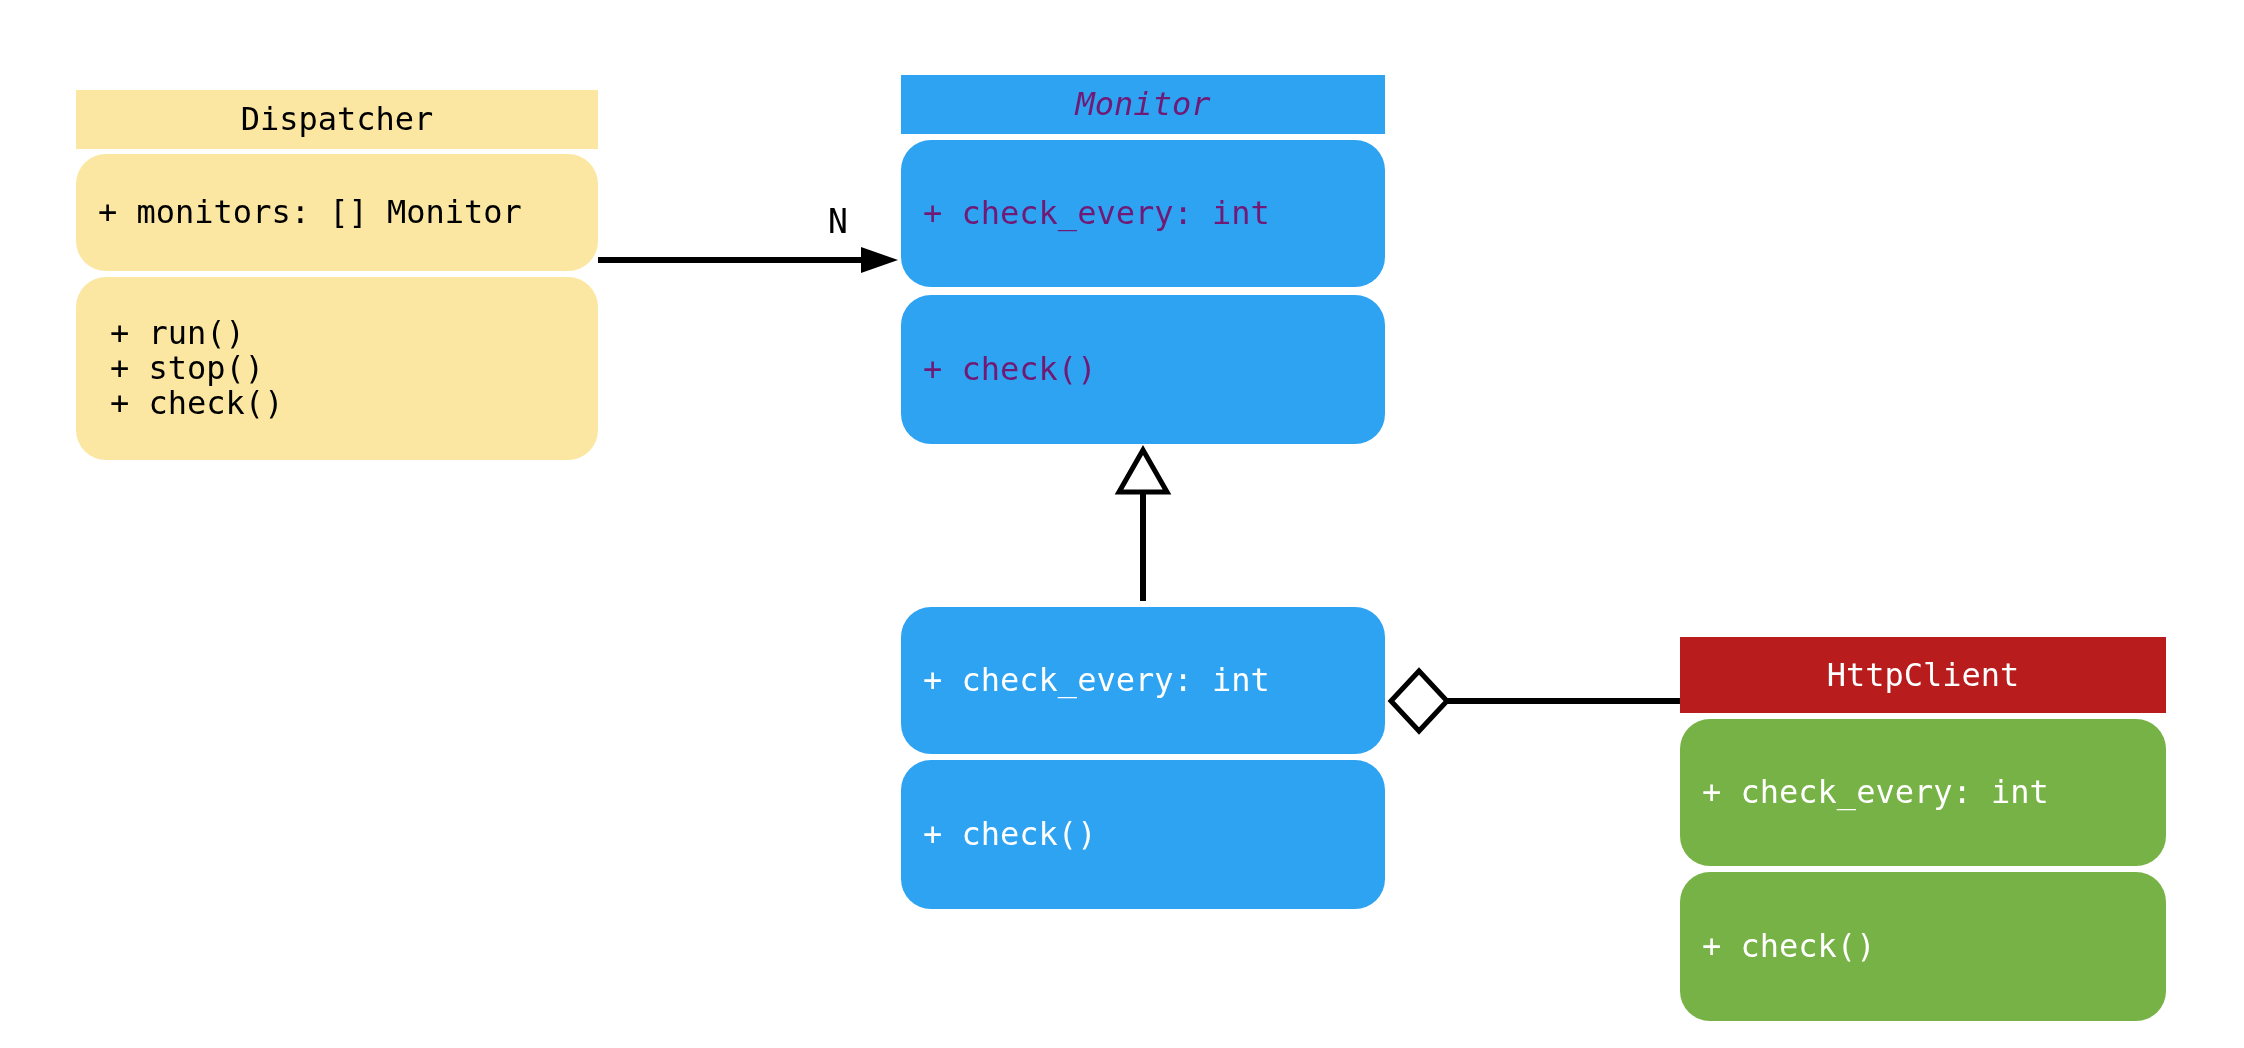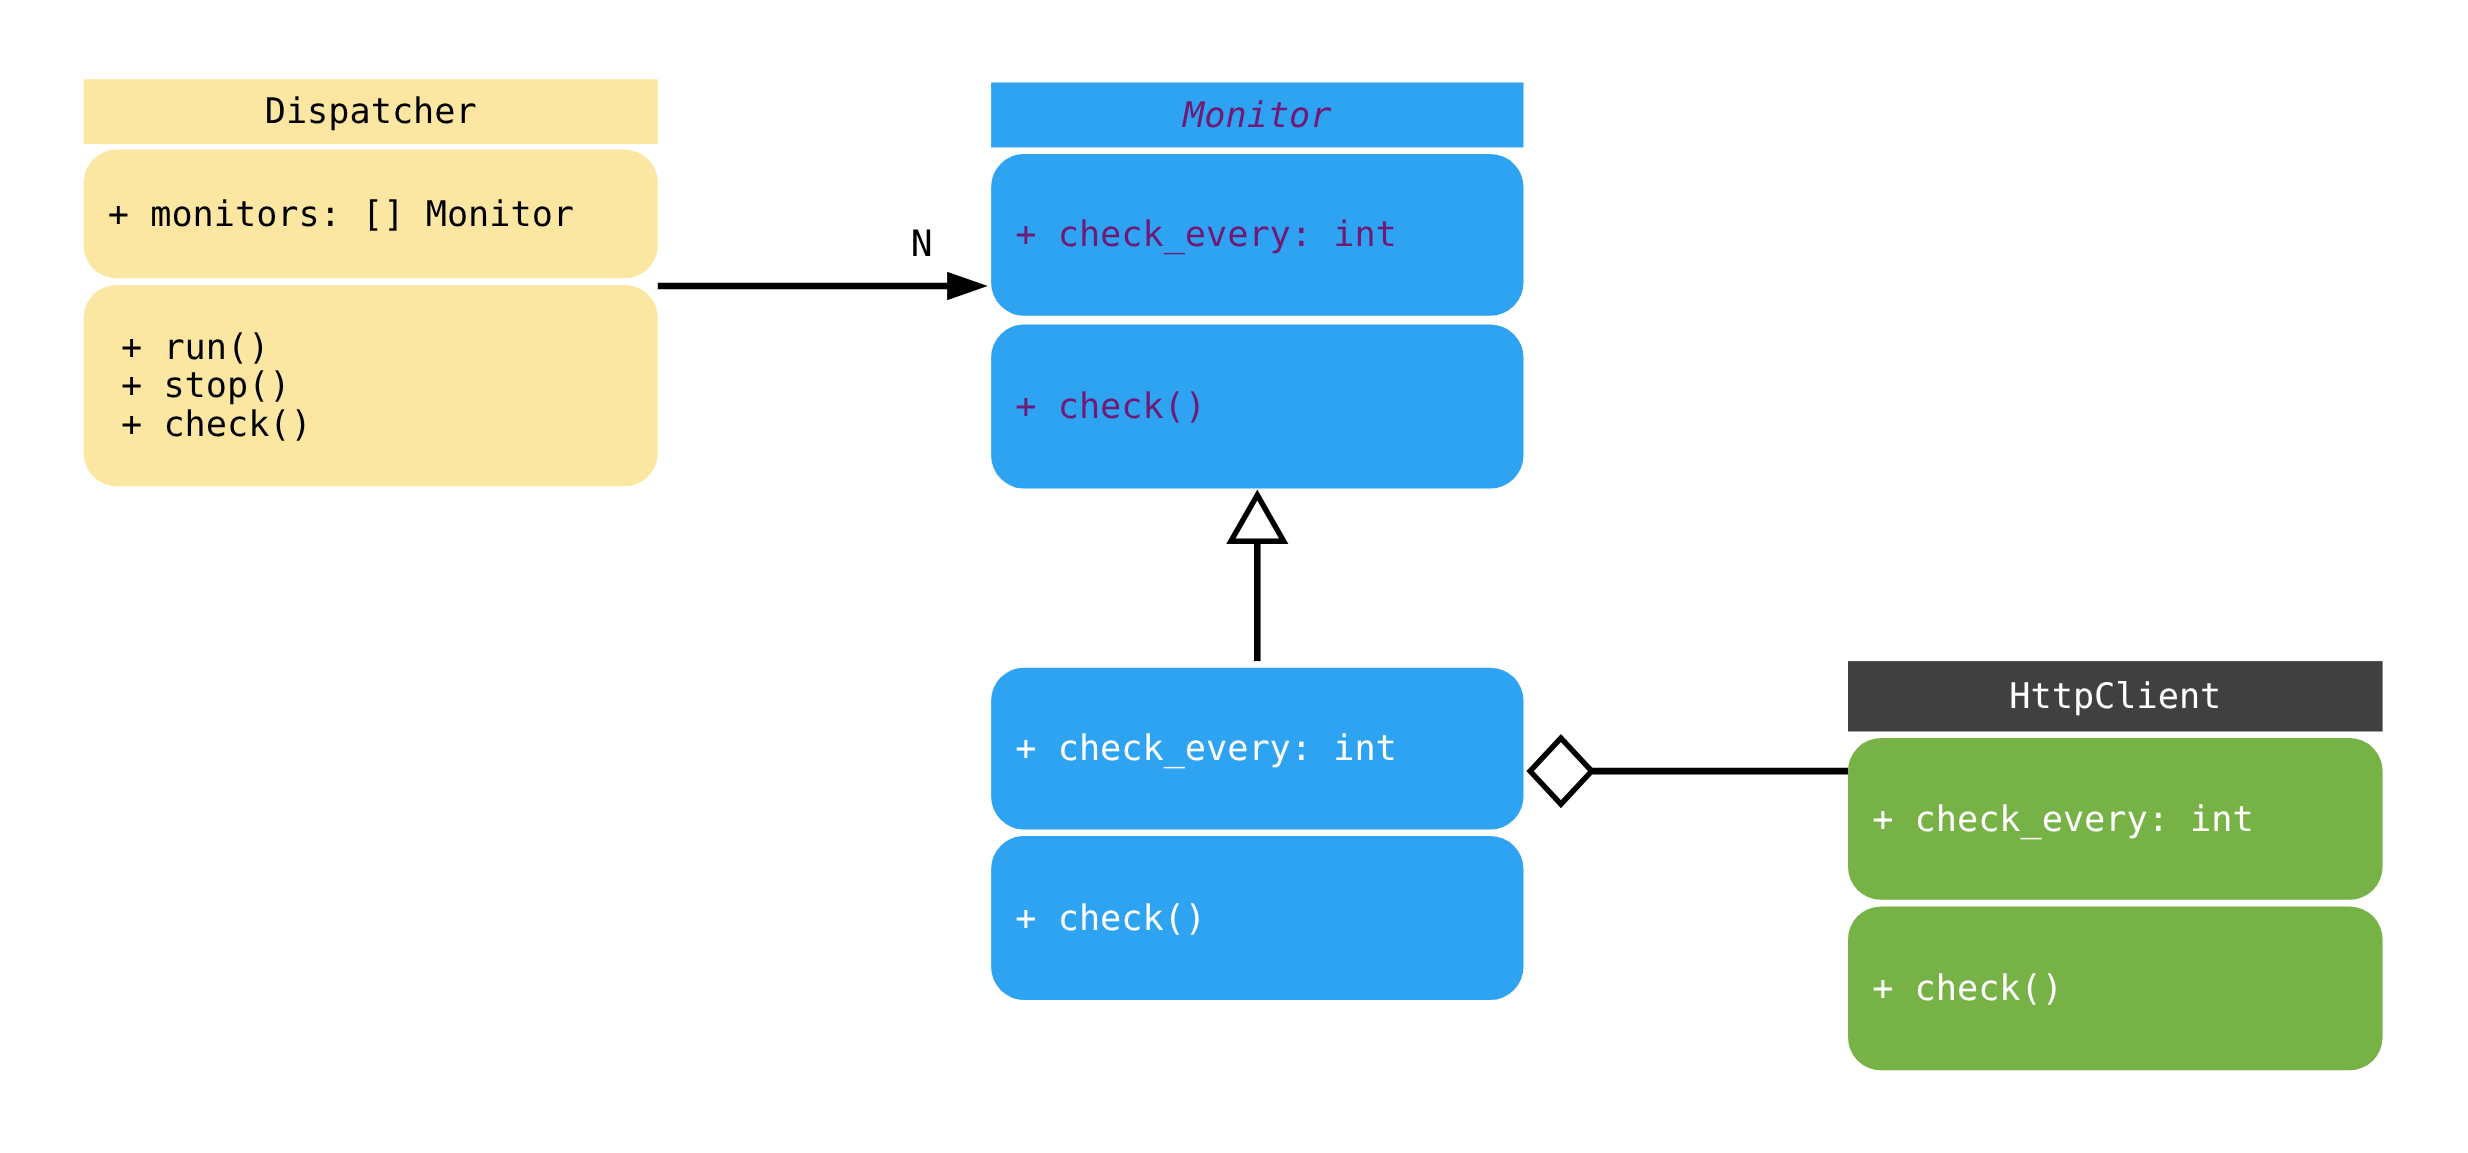--- a/index.html
+++ b/index.html
@@ -77,21 +77,21 @@
     </g>
 
     <g>
       <line x1="1447" y1="701" x2="1680" y2="701" stroke="#000000" stroke-width="6"></line>
       <polygon points="1391,701 1419,671 1447,701 1419,731" fill="#FFFFFF" stroke="#000000" stroke-width="5"></polygon>
     </g>
   </svg>
 
   <div class="multiplicity-label">N</div>
 
-  <div class="uml-class" style="left:76px; top:72px; width:522px;">
+  <div class="uml-class" style="left:76px; top:90px; width:522px;">
     <div class="sec title-bar" style="height: 59px; background-color: rgb(251, 231, 162);">Dispatcher</div>
     <div class="gap5"></div>
     <div class="sec body-sec" style="height: 117px; background-color: rgb(251, 231, 162);">
       <div class="mono-line">+ monitors: [] Monitor</div>
     </div>
     <div class="gap6"></div>
     <div class="sec body-sec" style="height: 183px; background-color: rgb(251, 231, 162); padding-left: 34px;">
       <div class="mono-line">+ run()</div>
       <div class="mono-line">+ stop()</div>
       <div class="mono-line">+ check()</div>
@@ -115,21 +115,21 @@
     <div class="sec body-sec" style="height: 147px; background-color: rgb(46, 163, 242);">
       <div class="mono-line">+ check_every: int</div>
     </div>
     <div class="gap6"></div>
     <div class="sec body-sec" style="height: 149px; background-color: rgb(46, 163, 242);">
       <div class="mono-line">+ check()</div>
     </div>
   </div>
 
   <div class="uml-class" style="left:1680px; top:601px; width:486px; color:#FFFFFF;">
-    <div class="sec title-bar" style="height: 64px; background-color: #404040;">HttpClient</div>
+    <div class="sec title-bar" style="height: 76px; background-color: #b91c1c; margin-top: 36px;">HttpClient</div>
     <div class="gap6"></div>
     <div class="sec body-sec" style="height: 147px; background-color: rgb(118, 178, 69);">
       <div class="mono-line">+ check_every: int</div>
     </div>
     <div class="gap6"></div>
     <div class="sec body-sec" style="height: 149px; background-color: rgb(118, 178, 69);">
       <div class="mono-line">+ check()</div>
     </div>
   </div>
 

